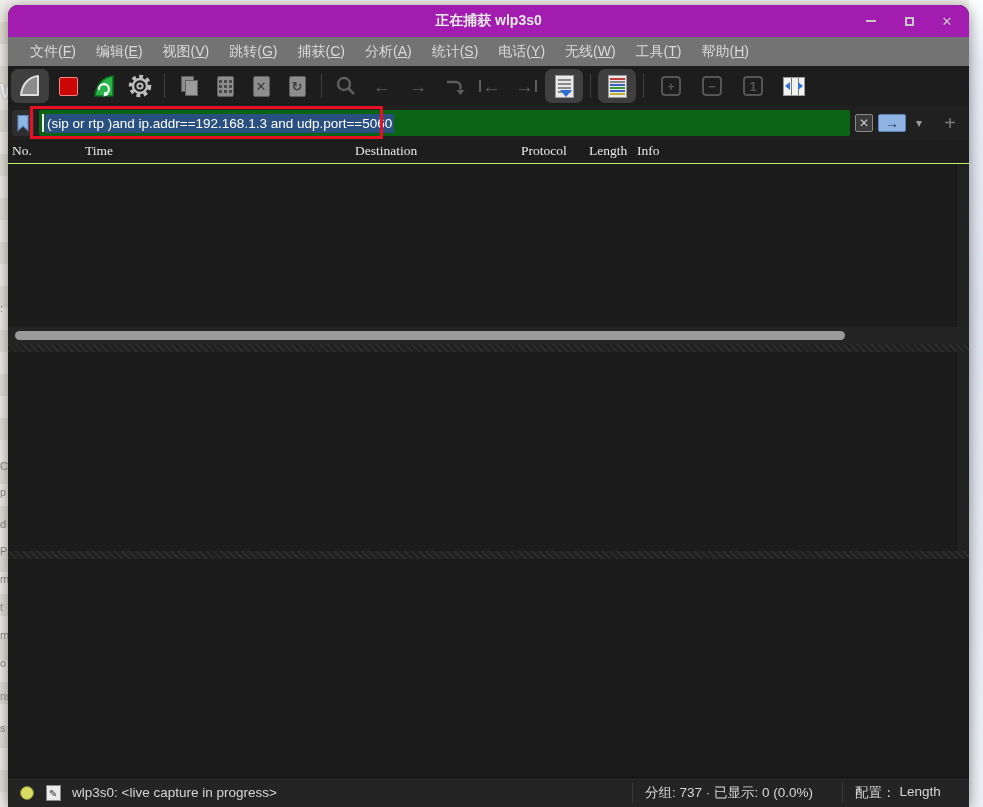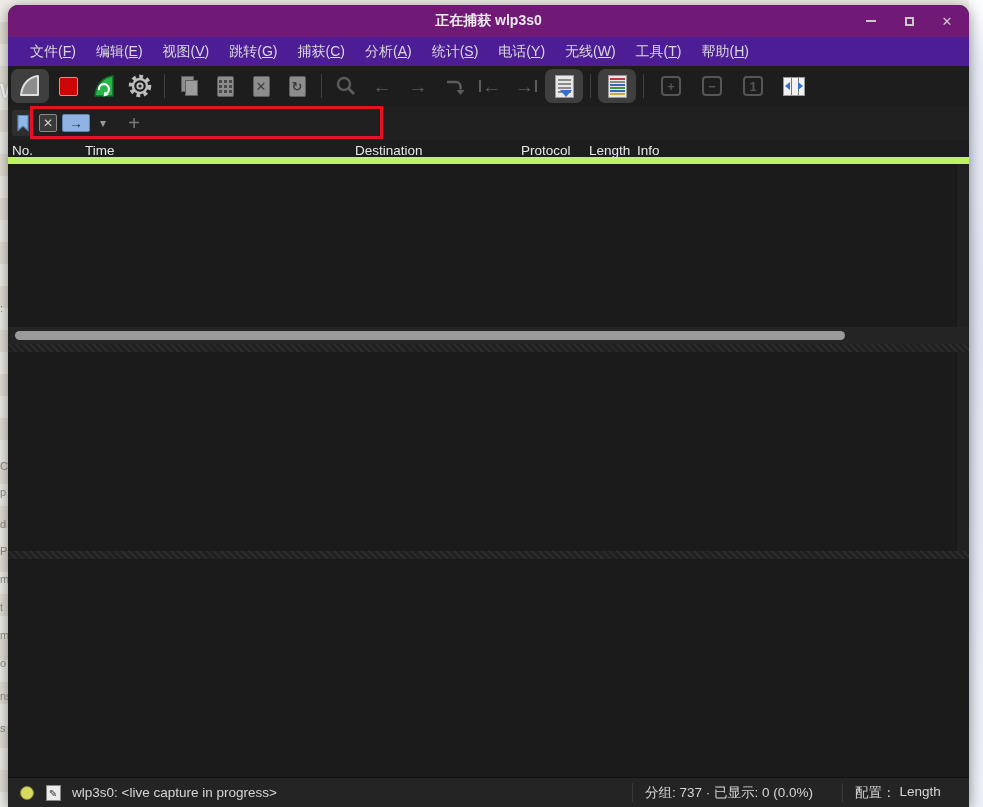--- a/index.html
+++ b/index.html
@@ -13,32 +13,32 @@
   .bg-left .frag.big { font-size:20px; color:#ffffff; font-weight:bold; text-shadow:0 0 2px #999; }
   .bg-right { position:absolute; right:0; top:0; width:14px; height:807px;
     background:linear-gradient(180deg,#fbfcfe 0 12px,#e9edf6 60px,#dfe5f1 300px,#e7ebf4 600px,#eef1f7 807px); }
 
   
   .win { position:absolute; left:8px; top:5px; width:961px; height:802px;
     background:#1b1b1b; border-radius:10px 10px 0 0; overflow:hidden;
     box-shadow:0 2px 14px rgba(0,0,0,.45); display:flex; flex-direction:column; }
 
   
-  .titlebar { height:32px; background:#701a75; display:flex; align-items:center;
+  .titlebar { height:32px; background:#a21caf; display:flex; align-items:center;
     position:relative; flex:0 0 auto; }
   .titlebar .title { position:absolute; left:0; right:0; text-align:center;
     color:#e9e9e9; font-size:14px; font-weight:bold; }
   .winctl { position:absolute; right:14px; display:flex; gap:22px; align-items:center; }
   .winctl .ctl { width:16px; height:16px; display:flex; align-items:center; justify-content:center;
     color:#c9c9c9; font-size:13px; cursor:default; }
   .ctl-min-bar { width:10px; height:2px; background:#c9c9c9; }
   .ctl-max-box { width:9px; height:9px; border:2px solid #c9c9c9; }
 
   
-  .menubar { height:29px; background:#4c1d95; display:flex; align-items:center;
+  .menubar { height:29px; background:#737373; display:flex; align-items:center;
     padding-left:12px; flex:0 0 auto; }
   .menu-item { color:#dadada; font-size:14px; padding:3px 10px; border-radius:4px; }
   .menu-item u { text-decoration:underline; }
 
   
   .toolbar { height:40px; background:#1d1d1d; display:flex; align-items:center;
     padding-left:2px; flex:0 0 auto; }
   .tslot { width:26px; height:26px; margin:0 5px; display:flex; align-items:center;
     justify-content:center; position:relative; }
   .tbox { width:38px; height:34px; margin:0 1px; border-radius:7px; background:#3f3f3f;
@@ -87,21 +87,21 @@
     color:#cfcfcf; font-size:12px; font-weight:bold; display:flex; align-items:center;
     justify-content:center; border-radius:2px; }
   .apply-btn { width:28px; height:18px; background:#8fb4e4; border:1px solid #5d82b4;
     border-radius:2px; color:#1c2c44; font-size:14px; font-weight:bold; display:flex;
     align-items:center; justify-content:center; line-height:1; }
   .ddcaret { color:#9a9a9a; font-size:12px; width:16px; text-align:center; }
   .plus-btn { color:#7a7a7a; font-size:20px; width:20px; text-align:center; margin-left:8px; }
 
   
   .pl-header { height:24px; background:#1d1d1d; position:relative; flex:0 0 auto;
-    border-bottom:7px solid #bef264; }
+    border-bottom:1px solid #bef264;font-family:Liberation Serif, serif; }
   .pl-header .col { position:absolute; top:3px; color:#e8e8e8; font-size:13.5px; }
   .pl-body { height:163px; background:#1b1b1b; position:relative; flex:0 0 auto; }
   .vtrack { position:absolute; right:0; top:0; bottom:0; width:13px; background:#212121;
     border-left:1px solid #171717; }
   .hscroll { height:17px; background:#242424; position:relative; flex:0 0 auto; }
   .hthumb { position:absolute; left:7px; top:4px; width:830px; height:9px;
     border-radius:5px; background:#9a9a9a; }
   .splitter { height:8px; flex:0 0 auto;
     background:repeating-linear-gradient(45deg,#2c2c2c 0 2px,#202020 2px 5px); }
   .pane-details { height:199px; background:#1b1b1b; position:relative; flex:0 0 auto; }
@@ -299,20 +299,24 @@
       </div>
     </div>
   </div>
 
   <div class="filterbar">
     <div class="bkmk-btn">
       <svg width="14" height="18" viewBox="0 0 14 18">
         <path d="M2 1.5 h10 v15 l-5 -4.5 -5 4.5 z" fill="#8fb8e8" stroke="#5f86b8" stroke-width="1.2"></path>
       </svg>
     </div>
+    <div class="filter-input">
+      <span class="caret"></span>
+      <span class="filter-text">(sip or rtp )and ip.addr==192.168.1.3 and udp.port==5060</span>
+    </div>
     <div class="clear-btn">
       <span>✕</span>
     </div>
     <div class="apply-btn">
       <span>→</span>
     </div>
     <div class="ddcaret">
       <span>▾</span>
     </div>
     <div class="plus-btn">

